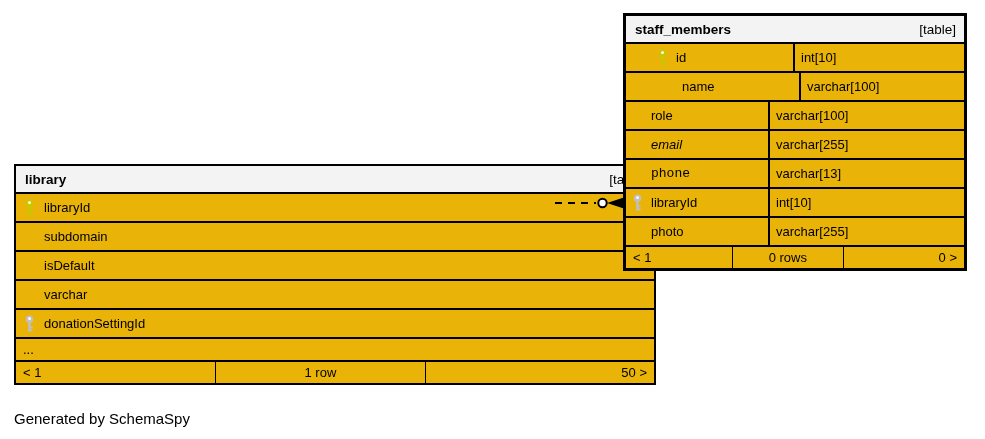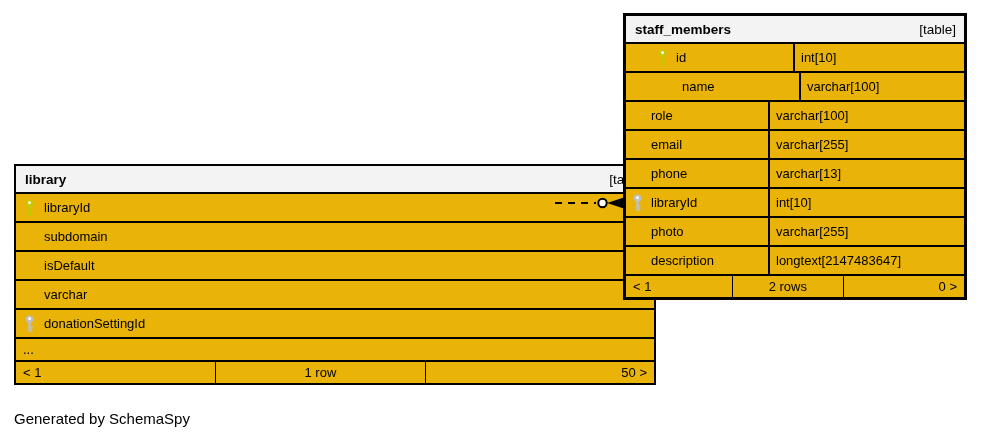--- a/index.html
+++ b/index.html
@@ -177,28 +177,28 @@
     <span class="col-type">varchar[100]</span>
   </div>
   <div class="col-row">
     <span class="name-wrap" style="display:flex;align-items:center;">
       <span class="key-cell"></span>
       <span class="col-name">role</span>
     </span>
     <span class="col-type">varchar[100]</span>
   </div>
   <div class="col-row">
-    <span class="name-wrap" style="display:flex;align-items:center;">
+    <span class="name-wrap" style="display:flex;align-items:center;font-style:italic;">
       <span class="key-cell"></span>
       <span class="col-name">email</span>
     </span>
     <span class="col-type">varchar[255]</span>
   </div>
   <div class="col-row">
-    <span class="name-wrap" style="display:flex;align-items:center;">
+    <span class="name-wrap" style="display:flex;align-items:center;font-family:Liberation Mono, monospace;">
       <span class="key-cell"></span>
       <span class="col-name">phone</span>
     </span>
     <span class="col-type">varchar[13]</span>
   </div>
   <div class="col-row">
     <span class="name-wrap" style="display:flex;align-items:center;">
       <span class="key-cell key-foreign">
         <svg class="keyicon" width="9" height="17" viewBox="0 0 9 17">
           <circle cx="4.5" cy="4.2" r="3.7" fill="currentColor"></circle>
@@ -212,27 +212,20 @@
     </span>
     <span class="col-type">int[10]</span>
   </div>
   <div class="col-row">
     <span class="name-wrap" style="display:flex;align-items:center;">
       <span class="key-cell"></span>
       <span class="col-name">photo</span>
     </span>
     <span class="col-type">varchar[255]</span>
   </div>
-  <div class="col-row">
-    <span class="name-wrap" style="display:flex;align-items:center;">
-      <span class="key-cell"></span>
-      <span class="col-name">description</span>
-    </span>
-    <span class="col-type">longtext[2147483647]</span>
-  </div>
   <div class="tbl-footer">
     <span class="f-left">&lt; 1</span>
-    <span class="f-center">2 rows</span>
+    <span class="f-center">0 rows</span>
     <span class="f-right">0 &gt;</span>
   </div>
 </div>
 
 <div class="caption">Generated by SchemaSpy</div>
 
 </body></html>

